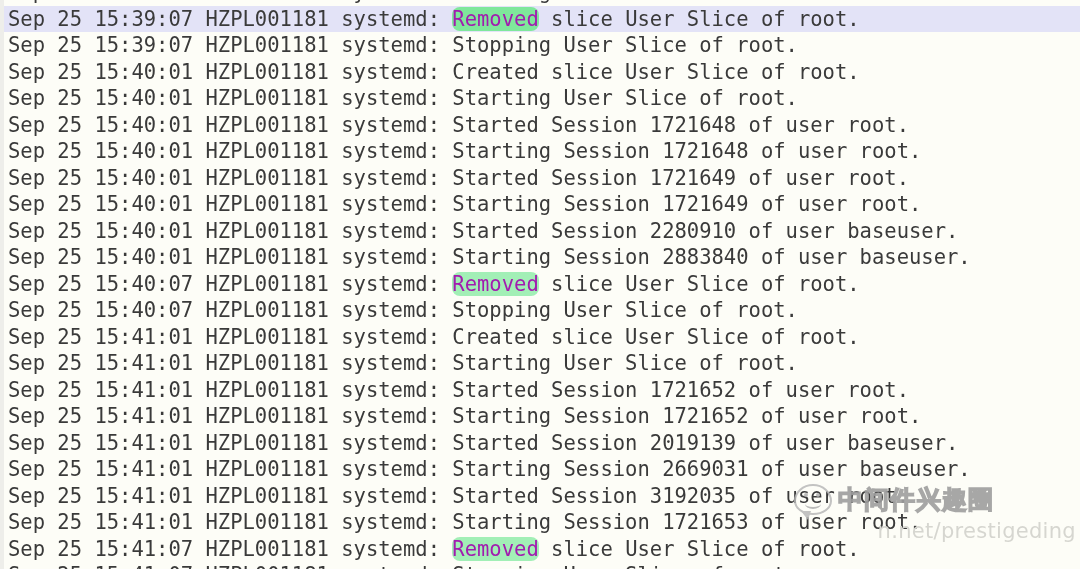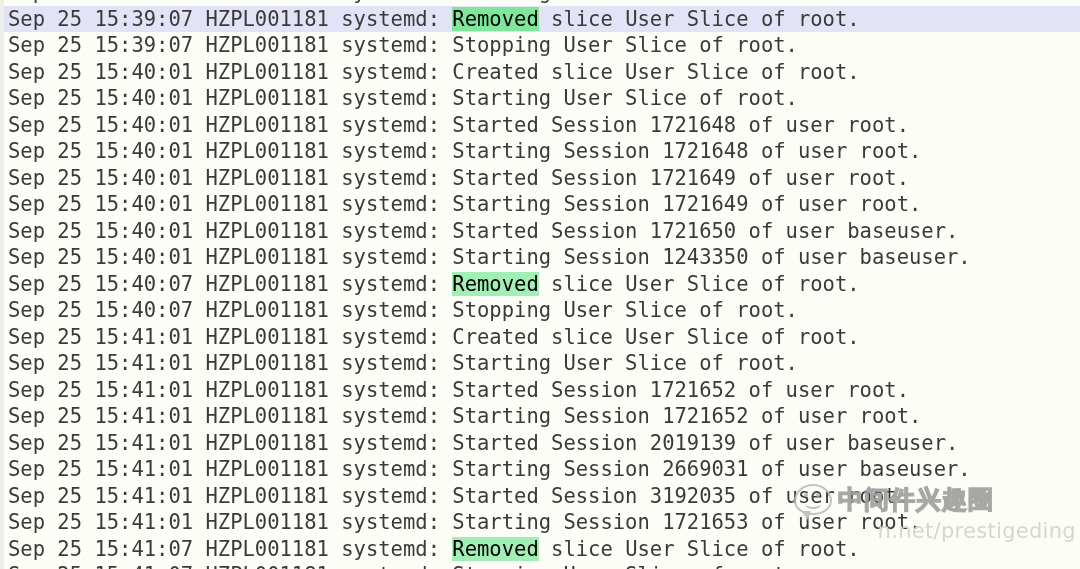--- a/index.html
+++ b/index.html
@@ -51,21 +51,22 @@
     box-sizing: border-box;
     font-family: "DejaVu Sans Mono", "Liberation Mono", monospace;
   }
 
   .log-line.selected {
     background: #e3e3f7;
   }
 
   .hl {
     background: #7fe79b;
-    color: #000000;
+    color: #a21caf;
+    border-radius: 8px;
   }
   .hl.soft {
     background: #a2efb6;
   }
 
   
   #watermark {
     position: absolute;
     right: 4px;
     bottom: 20px;
@@ -153,22 +154,22 @@
   <div id="log-lines">
       <div class="log-line"><span>Sep 25 15:39:07 HZPL001181 systemd: </span><span>Starting User Slice of root.</span></div>
       <div class="log-line selected"><span>Sep 25 15:39:07 HZPL001181 systemd: </span><span class="hl">Removed</span><span> slice User Slice of root.</span></div>
       <div class="log-line"><span>Sep 25 15:39:07 HZPL001181 systemd: </span><span>Stopping User Slice of root.</span></div>
       <div class="log-line"><span>Sep 25 15:40:01 HZPL001181 systemd: </span><span>Created slice User Slice of root.</span></div>
       <div class="log-line"><span>Sep 25 15:40:01 HZPL001181 systemd: </span><span>Starting User Slice of root.</span></div>
       <div class="log-line"><span>Sep 25 15:40:01 HZPL001181 systemd: </span><span>Started Session 1721648 of user root.</span></div>
       <div class="log-line"><span>Sep 25 15:40:01 HZPL001181 systemd: </span><span>Starting Session 1721648 of user root.</span></div>
       <div class="log-line"><span>Sep 25 15:40:01 HZPL001181 systemd: </span><span>Started Session 1721649 of user root.</span></div>
       <div class="log-line"><span>Sep 25 15:40:01 HZPL001181 systemd: </span><span>Starting Session 1721649 of user root.</span></div>
-      <div class="log-line"><span>Sep 25 15:40:01 HZPL001181 systemd: </span><span>Started Session 1721650 of user baseuser.</span></div>
-      <div class="log-line"><span>Sep 25 15:40:01 HZPL001181 systemd: </span><span>Starting Session 1243350 of user baseuser.</span></div>
+      <div class="log-line"><span>Sep 25 15:40:01 HZPL001181 systemd: </span><span>Started Session 2280910 of user baseuser.</span></div>
+      <div class="log-line"><span>Sep 25 15:40:01 HZPL001181 systemd: </span><span>Starting Session 2883840 of user baseuser.</span></div>
       <div class="log-line"><span>Sep 25 15:40:07 HZPL001181 systemd: </span><span class="hl soft">Removed</span><span> slice User Slice of root.</span></div>
       <div class="log-line"><span>Sep 25 15:40:07 HZPL001181 systemd: </span><span>Stopping User Slice of root.</span></div>
       <div class="log-line"><span>Sep 25 15:41:01 HZPL001181 systemd: </span><span>Created slice User Slice of root.</span></div>
       <div class="log-line"><span>Sep 25 15:41:01 HZPL001181 systemd: </span><span>Starting User Slice of root.</span></div>
       <div class="log-line"><span>Sep 25 15:41:01 HZPL001181 systemd: </span><span>Started Session 1721652 of user root.</span></div>
       <div class="log-line"><span>Sep 25 15:41:01 HZPL001181 systemd: </span><span>Starting Session 1721652 of user root.</span></div>
       <div class="log-line"><span>Sep 25 15:41:01 HZPL001181 systemd: </span><span>Started Session 2019139 of user baseuser.</span></div>
       <div class="log-line"><span>Sep 25 15:41:01 HZPL001181 systemd: </span><span>Starting Session 2669031 of user baseuser.</span></div>
       <div class="log-line"><span>Sep 25 15:41:01 HZPL001181 systemd: </span><span>Started Session 3192035 of user root.</span></div>
       <div class="log-line"><span>Sep 25 15:41:01 HZPL001181 systemd: </span><span>Starting Session 1721653 of user root.</span></div>

